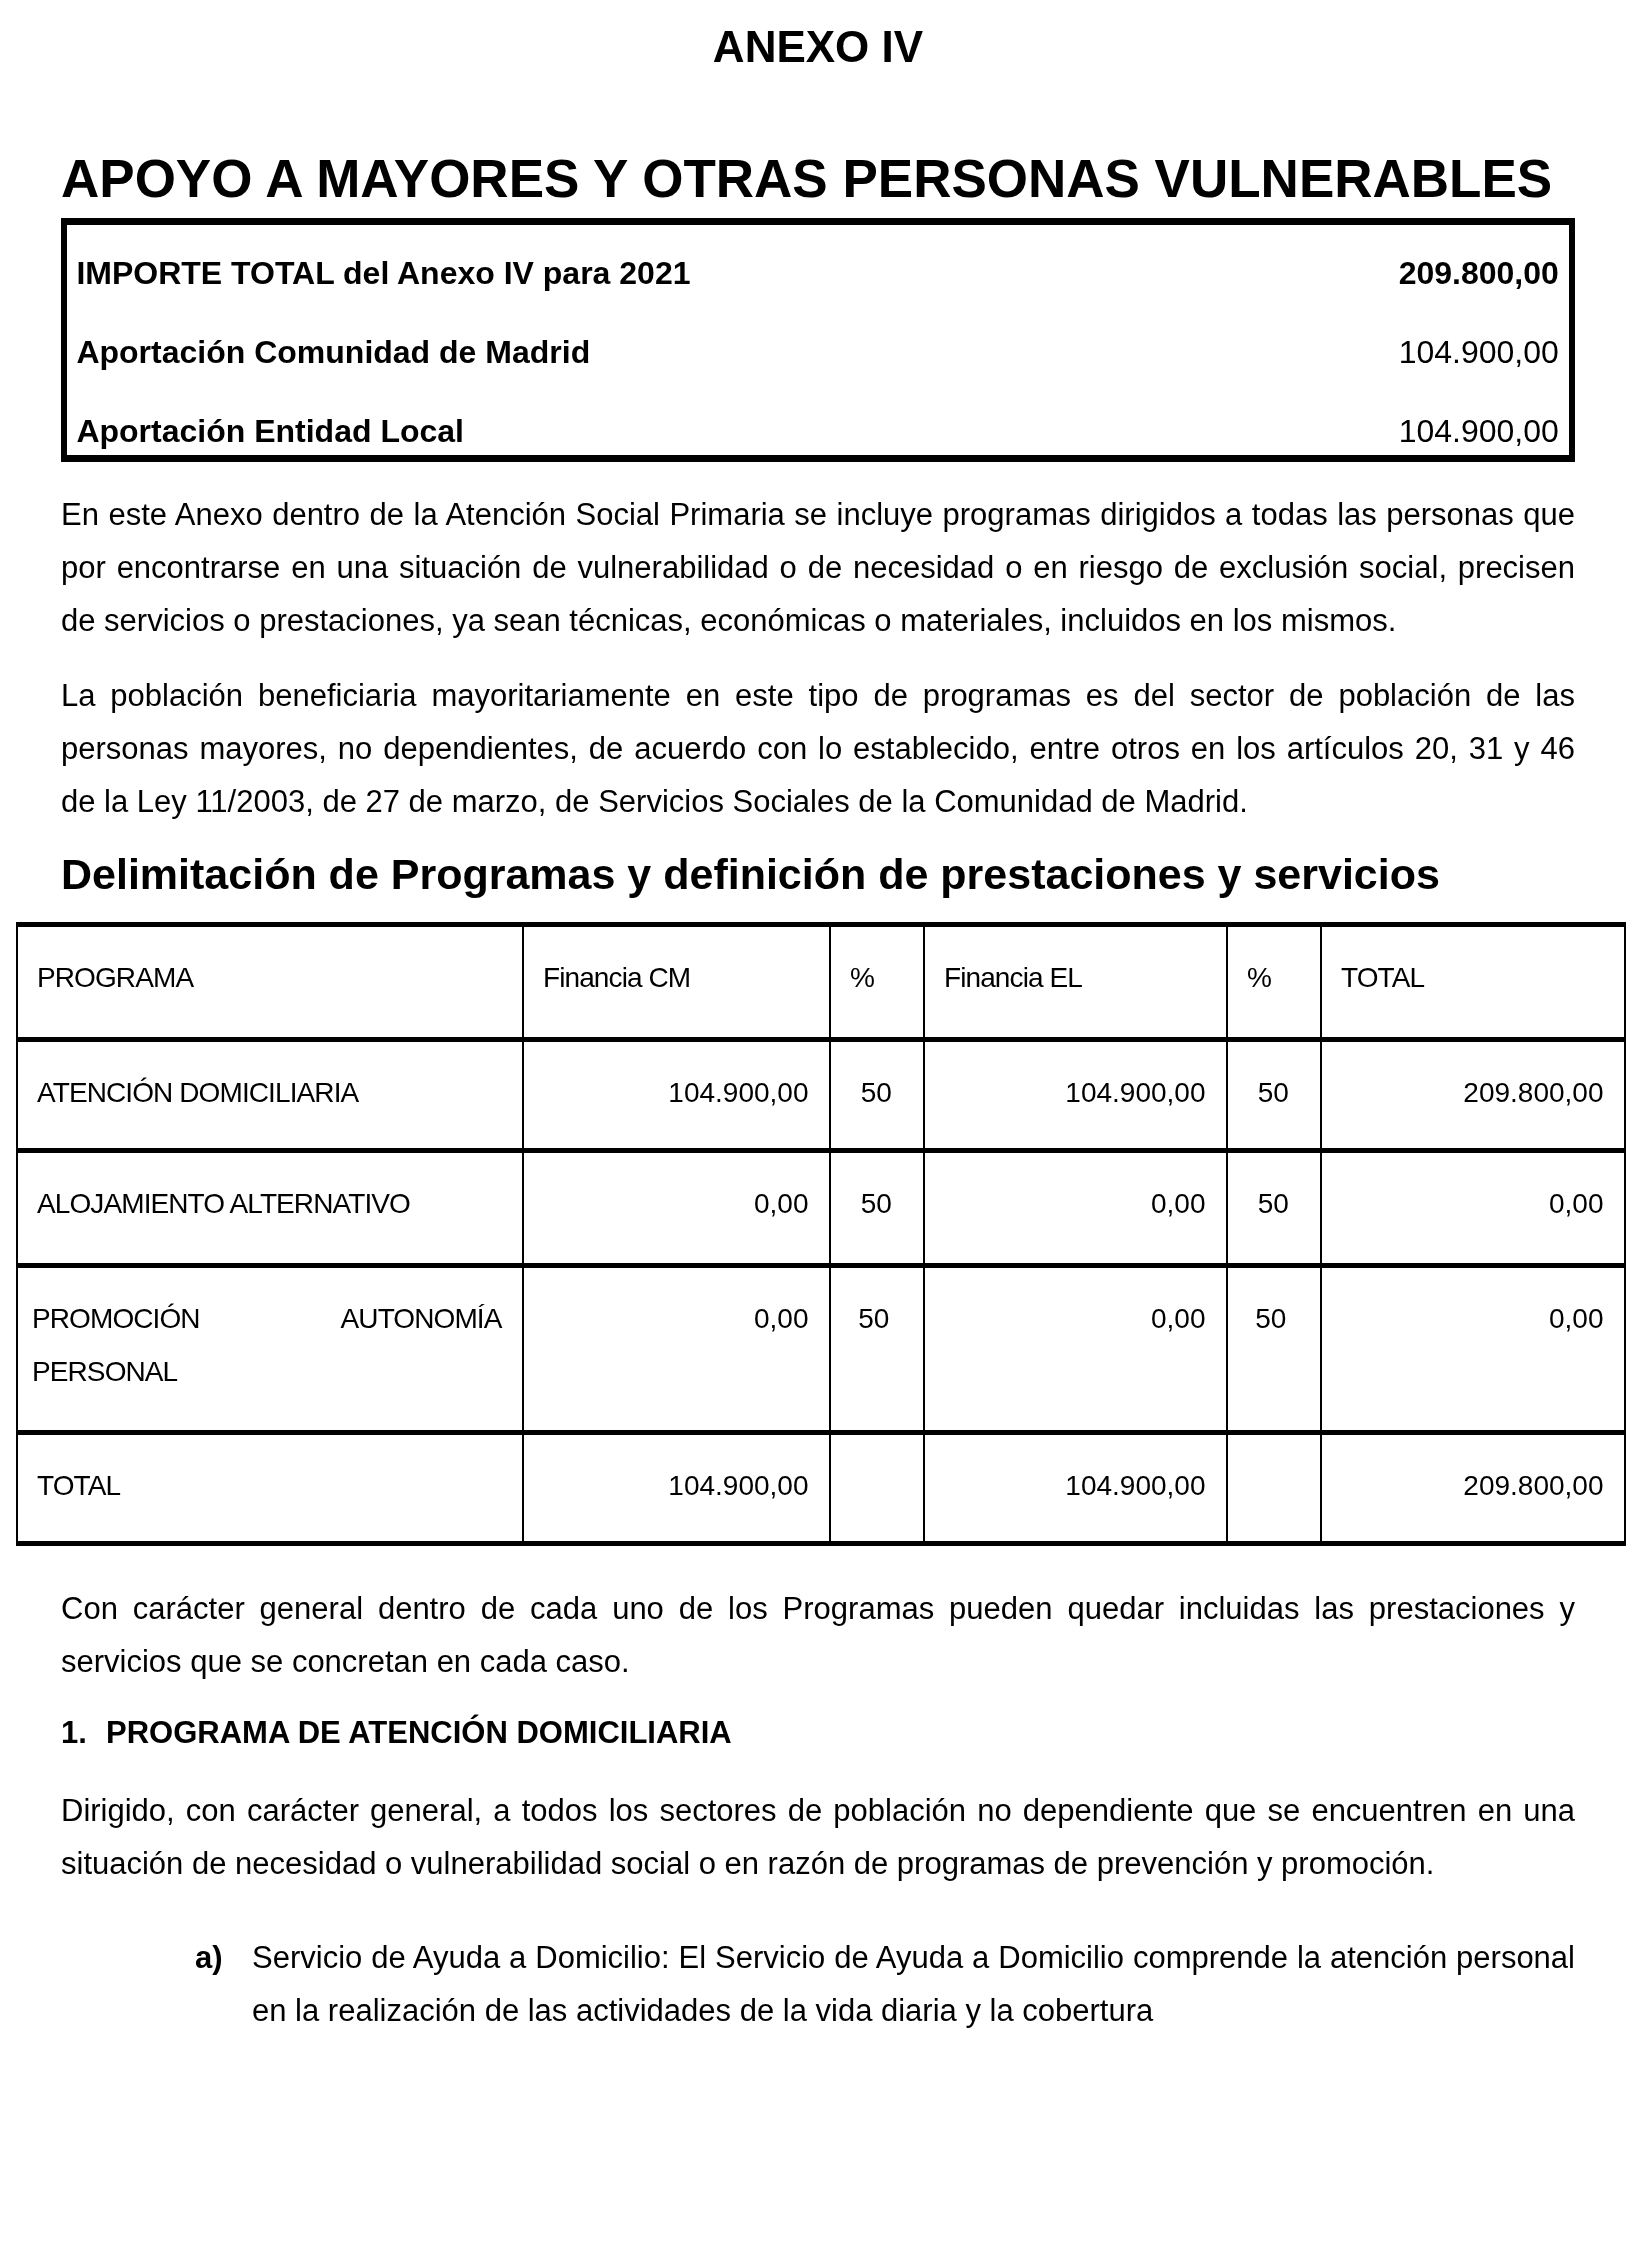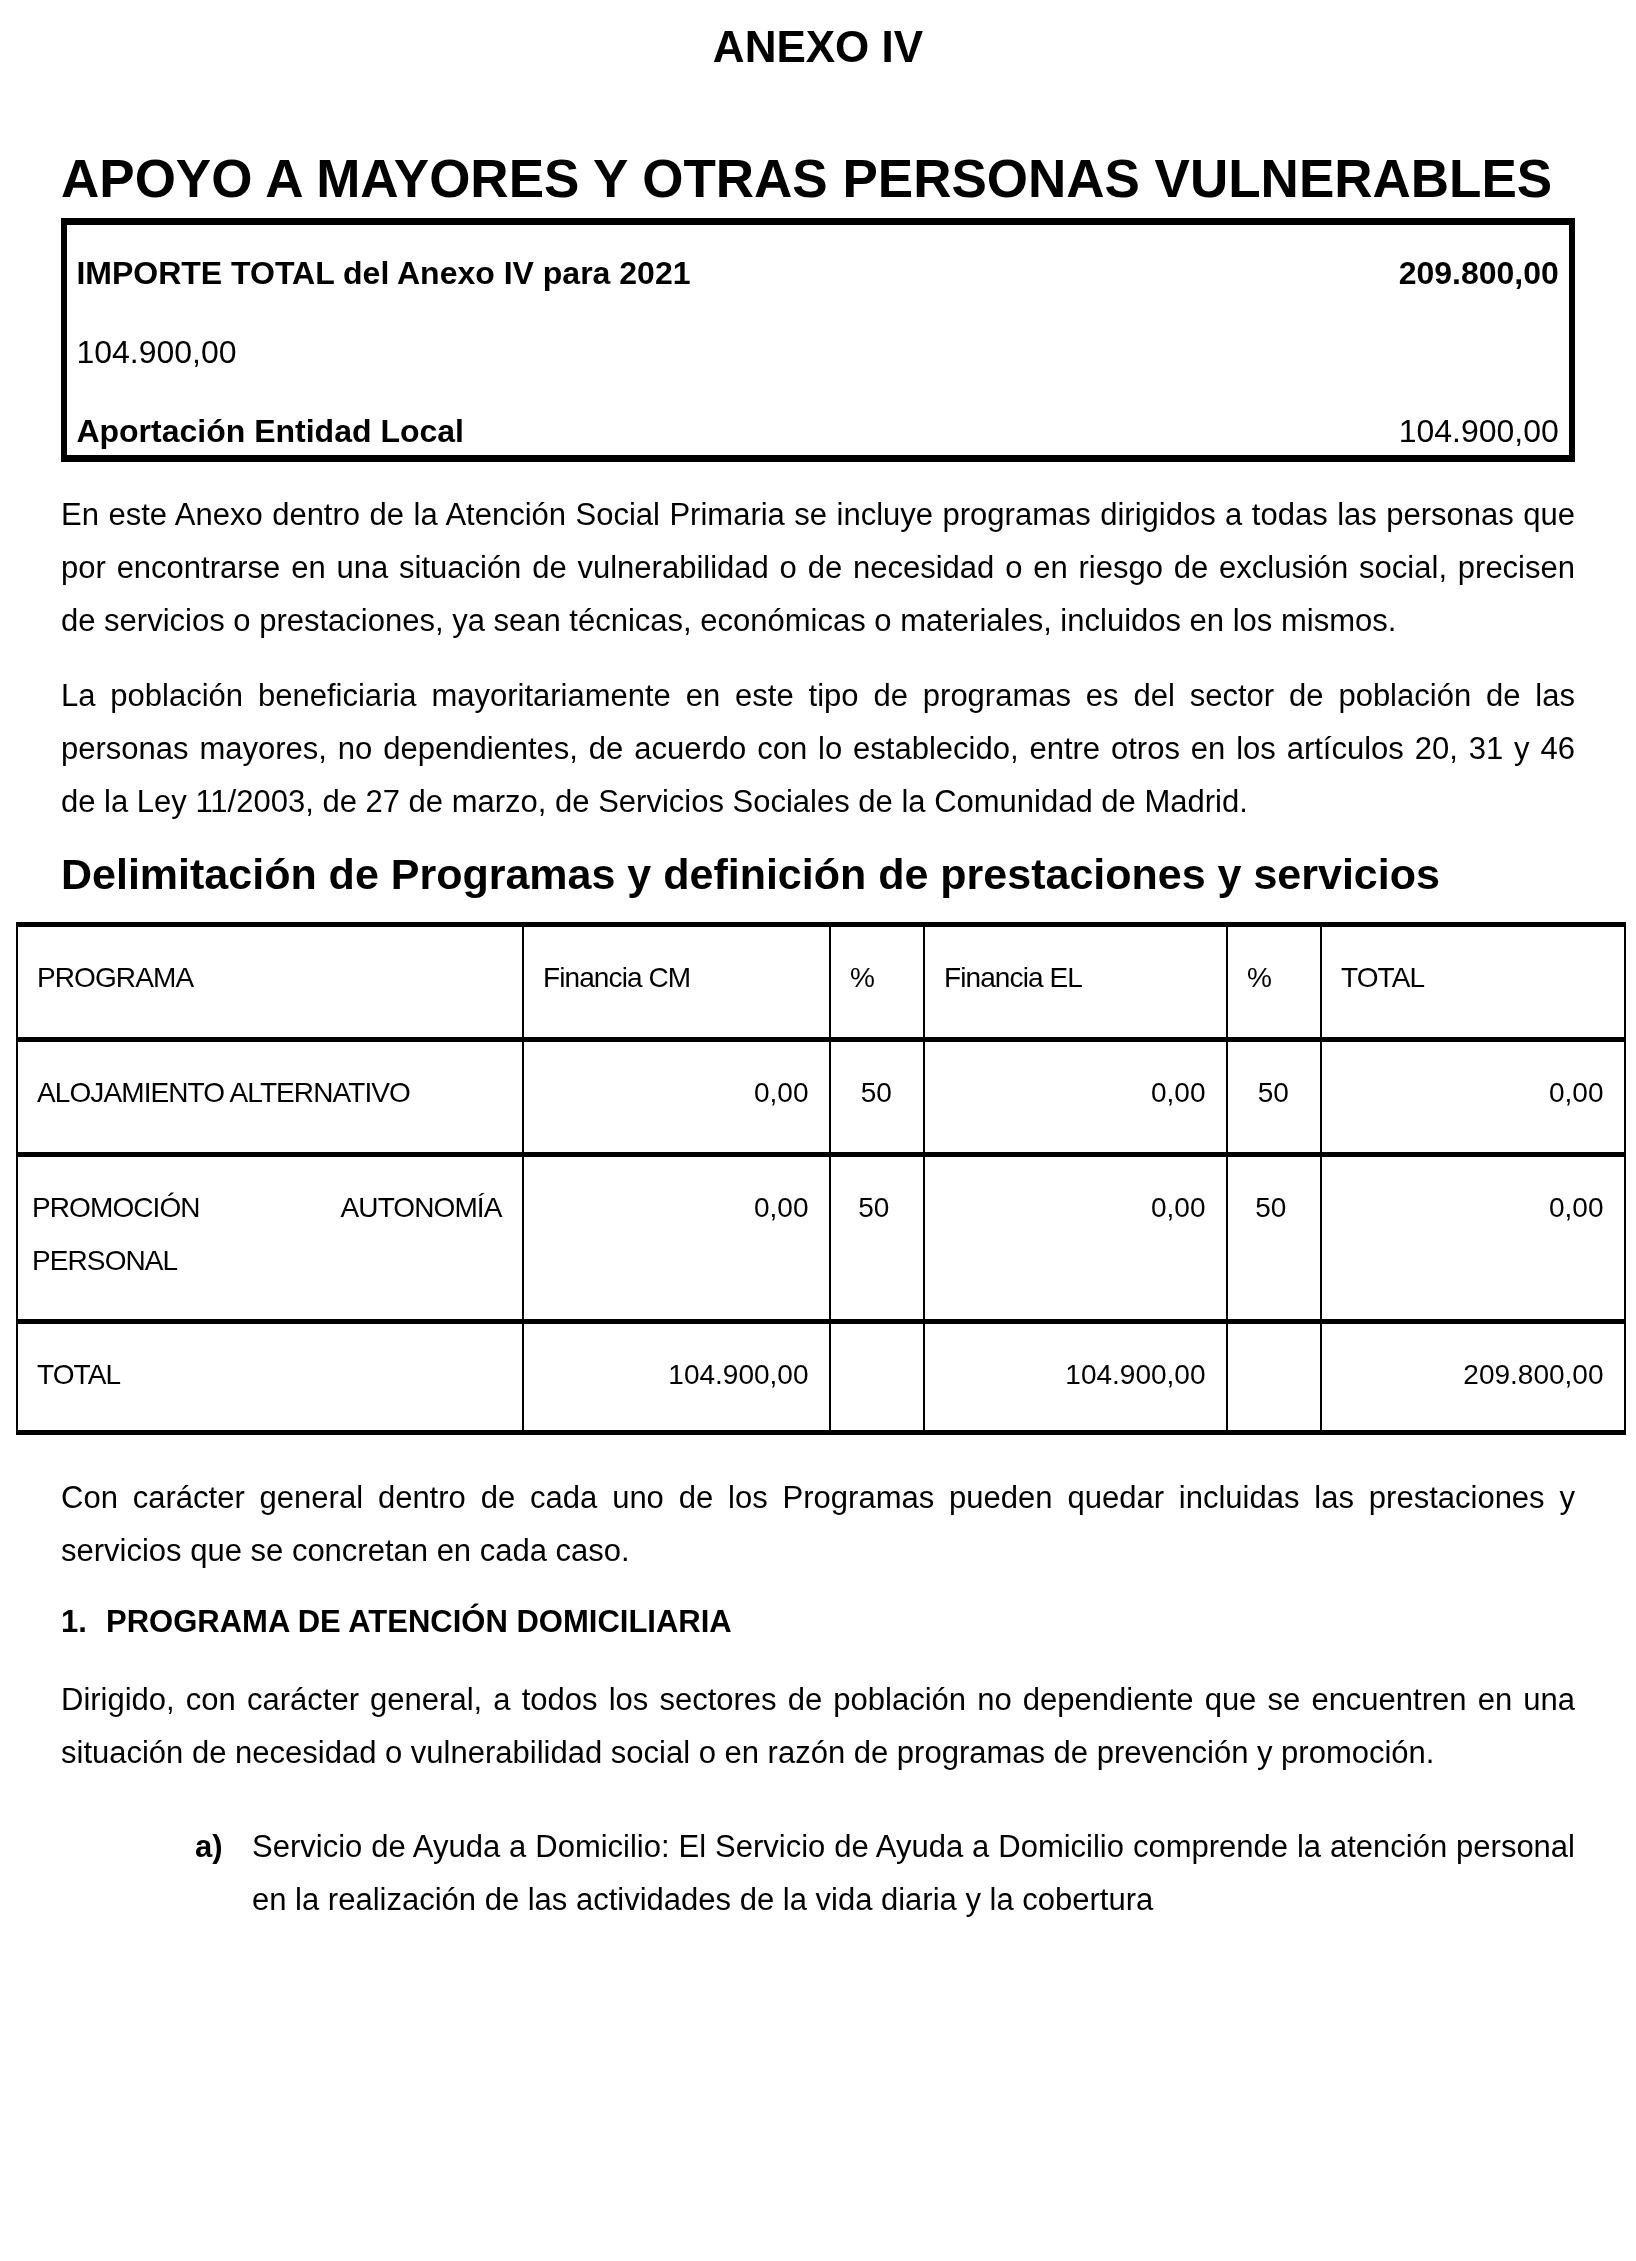--- a/index.html
+++ b/index.html
@@ -99,20 +99,21 @@
   <h1 class="doc-title">ANEXO IV</h1>
 
   <h2 class="main-heading">APOYO A MAYORES Y OTRAS PERSONAS VULNERABLES</h2>
 
   <section class="summary-box">
     <div class="summary-row">
       <span class="summary-label">IMPORTE TOTAL del Anexo IV para 2021</span>
       <span class="summary-value bold">209.800,00</span>
     </div>
     <div class="summary-row">
+      <span class="summary-label">Aportación Comunidad de Madrid</span>
       <span class="summary-value">104.900,00</span>
     </div>
     <div class="summary-row">
       <span class="summary-label">Aportación Entidad Local</span>
       <span class="summary-value">104.900,00</span>
     </div>
   </section>
 
   <p class="para p1">En este Anexo dentro de la Atención Social Primaria se incluye programas dirigidos a todas las personas que por encontrarse en una situación de vulnerabilidad o de necesidad o en riesgo de exclusión social, precisen de servicios o prestaciones, ya sean técnicas, económicas o materiales, incluidos en los mismos.</p>
 
@@ -131,20 +132,28 @@
           <col style="width:304px">
       </colgroup>
       <tbody>
         <tr class="hrow">
           <td class="c-label">PROGRAMA</td>
           <td class="c-label">Financia CM</td>
           <td class="c-pcth">%</td>
           <td class="c-label">Financia EL</td>
           <td class="c-pcth">%</td>
           <td class="c-label">TOTAL</td>
+        </tr>
+        <tr class="r1">
+          <td class="c-label">ATENCIÓN DOMICILIARIA</td>
+          <td class="c-num">104.900,00</td>
+          <td class="c-pct">50</td>
+          <td class="c-num">104.900,00</td>
+          <td class="c-pct">50</td>
+          <td class="c-num">209.800,00</td>
         </tr>
         <tr class="r2">
           <td class="c-label">ALOJAMIENTO ALTERNATIVO</td>
           <td class="c-num">0,00</td>
           <td class="c-pct">50</td>
           <td class="c-num">0,00</td>
           <td class="c-pct">50</td>
           <td class="c-num">0,00</td>
         </tr>
         <tr class="r3">

